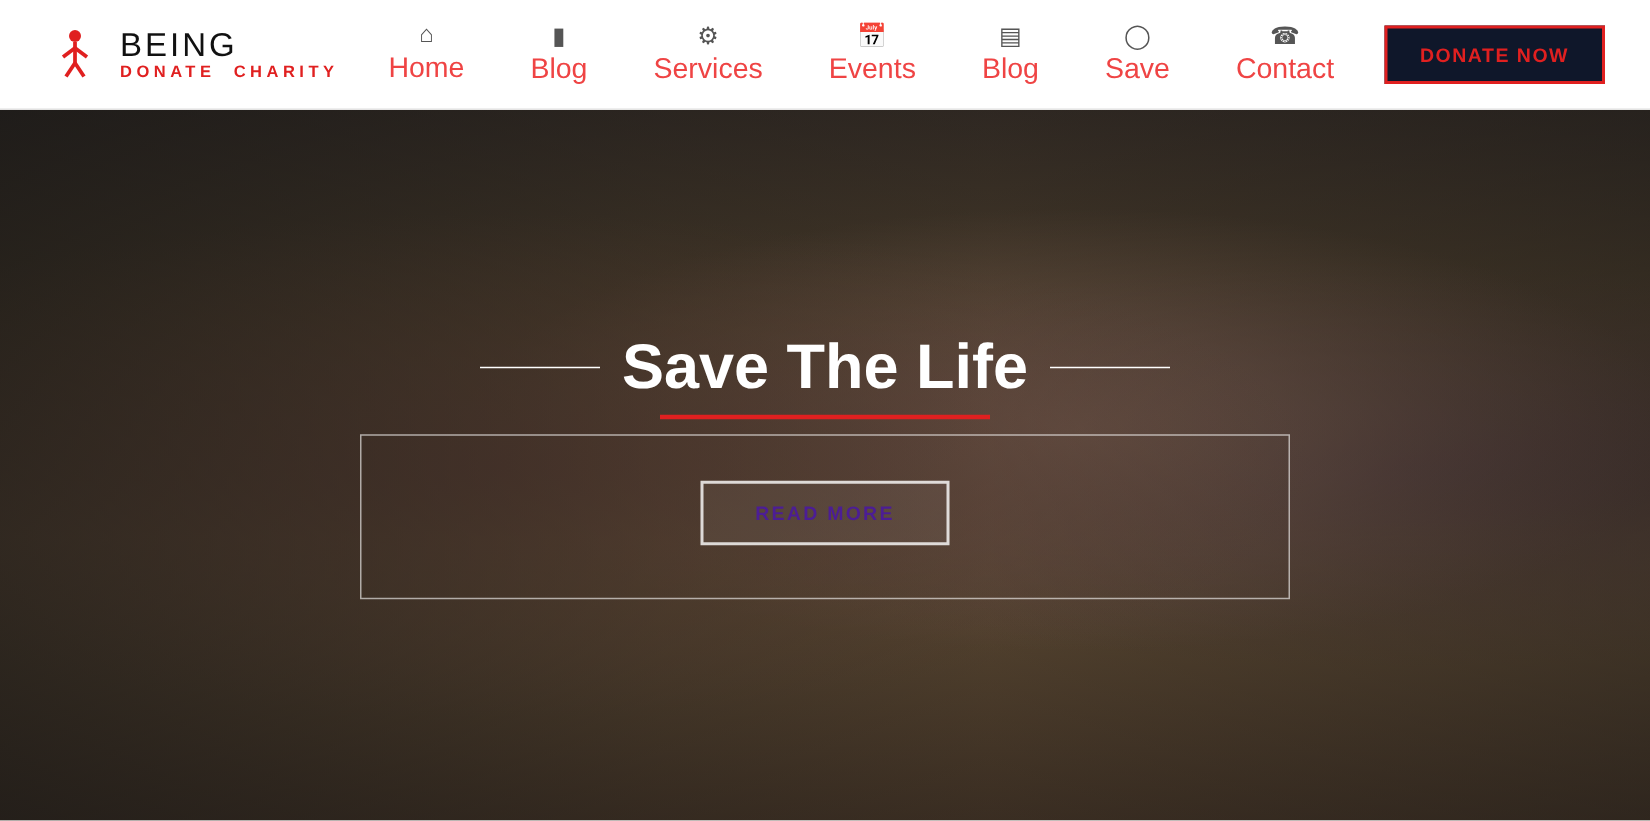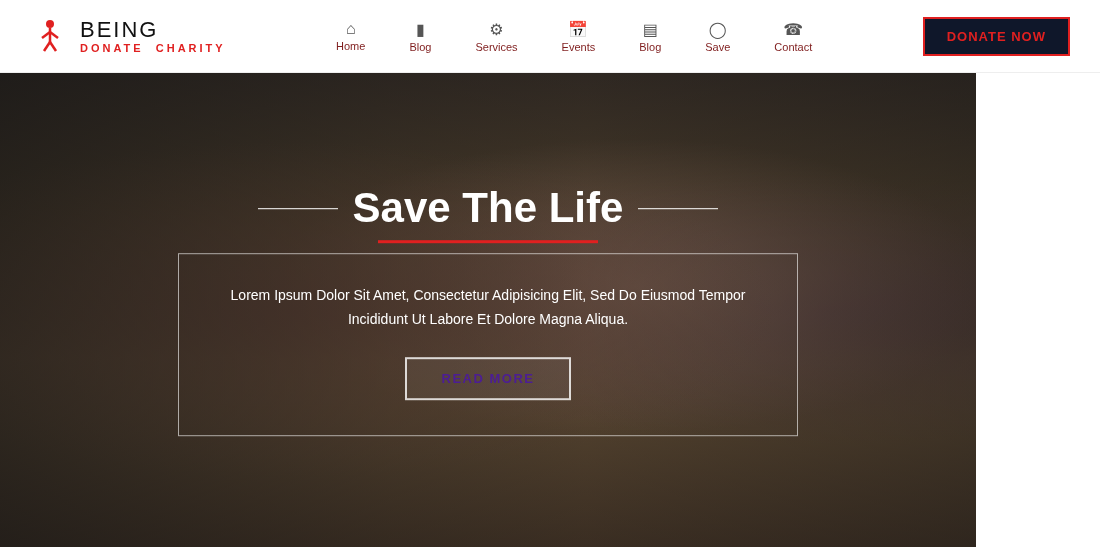--- a/index.html
+++ b/index.html
@@ -69,41 +69,41 @@
       color: #333;
     }
 
     .nav-icon {
       font-size: 16px;
       margin-bottom: 2px;
       color: #555;
     }
 
     .nav-label {
-      font-size: 11px;
+      font-size: 19px;
       font-weight: 500;
-      color: #7f1d1d;
+      color: #ef4444;
     }
 
     .donate-btn {
       border: 2px solid #e02020;
       color: #e02020;
       background: #0f172a;
       padding: 10px 22px;
       font-size: 13px;
       font-weight: 700;
       letter-spacing: 1px;
       cursor: pointer;
       text-transform: uppercase;
     }
 
     
     .hero {
       position: relative;
-      width: 976px;
+      width: 1100px;
       height: 474px;
       overflow: hidden;
       text-decoration: underline;
     }
 
     .hero-bg {
       position: absolute;
       top: 0; left: 0;
       width: 100%; height: 100%;
       background: linear-gradient(
@@ -257,20 +257,16 @@
 
   <div class="hero-content">
     <div class="hero-title-wrapper">
       <div class="title-line"></div>
       <h1 class="hero-title">Save The Life</h1>
       <div class="title-line"></div>
     </div>
     <div class="hero-red-line"></div>
 
     <div class="hero-box">
-      <p class="hero-desc">
-        Lorem Ipsum Dolor Sit Amet, Consectetur Adipisicing Elit, Sed Do Eiusmod Tempor<br>
-        Incididunt Ut Labore Et Dolore Magna Aliqua.
-      </p>
       <button class="read-more-btn">READ MORE</button>
     </div>
   </div>
 </section>
 
 </body></html>

